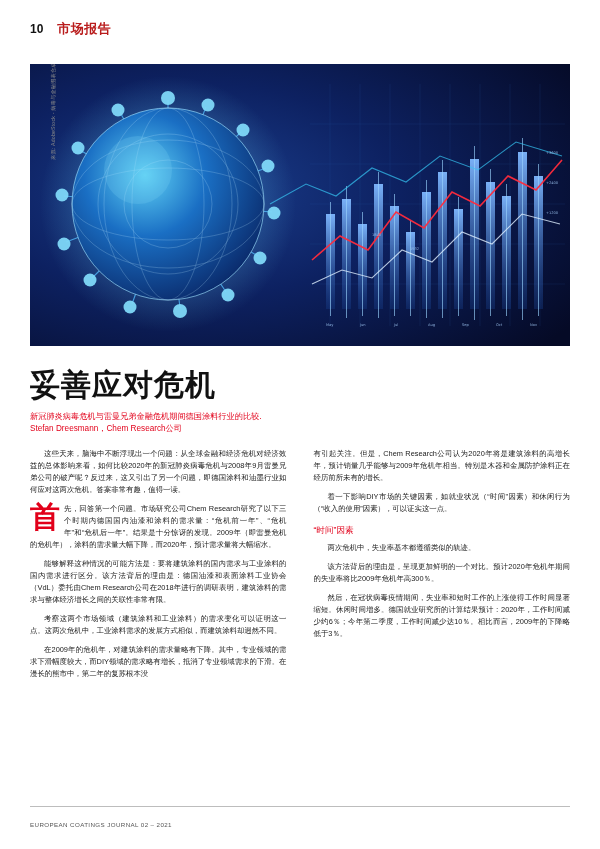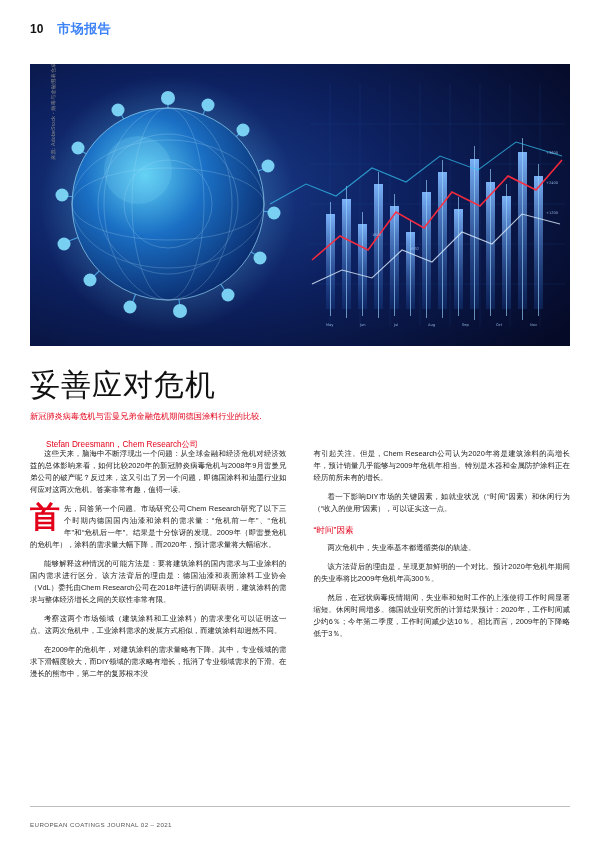--- a/index.html
+++ b/index.html
@@ -37,21 +37,21 @@
   }
   .folio {
     font-size: 12px;
     font-weight: bold;
     color: #111;
     letter-spacing: 0;
   }
   .header-title {
     font-size: 13px;
     font-weight: bold;
-    color: #3b82f6;
+    color: #b91c1c;
     letter-spacing: 0.5px;
   }
 
   
   .hero {
     position: absolute;
     top: 64px;
     left: 30px;
     width: 540px;
     height: 282px;
@@ -74,37 +74,37 @@
 
   
   .title-block {
     position: absolute;
     top: 368px;
     left: 30px;
     width: 540px;
   }
   .headline {
     font-size: 30px;
-    font-weight: normal;
+    font-weight: bold;
     color: #111;
     letter-spacing: 1px;
     margin: 0 0 10px 0;
     line-height: 1.1;
   }
   .standfirst {
     font-size: 8.2px;
     color: #e2001a;
     line-height: 1.5;
     margin: 0;
   }
   .byline {
     font-size: 8.2px;
     color: #e2001a;
     line-height: 1.5;
-    margin: 16px;
+    margin: 0;
   }
 
   
   .columns {
     position: absolute;
     top: 448px;
     left: 30px;
     width: 540px;
     height: 360px;
     display: flex;

